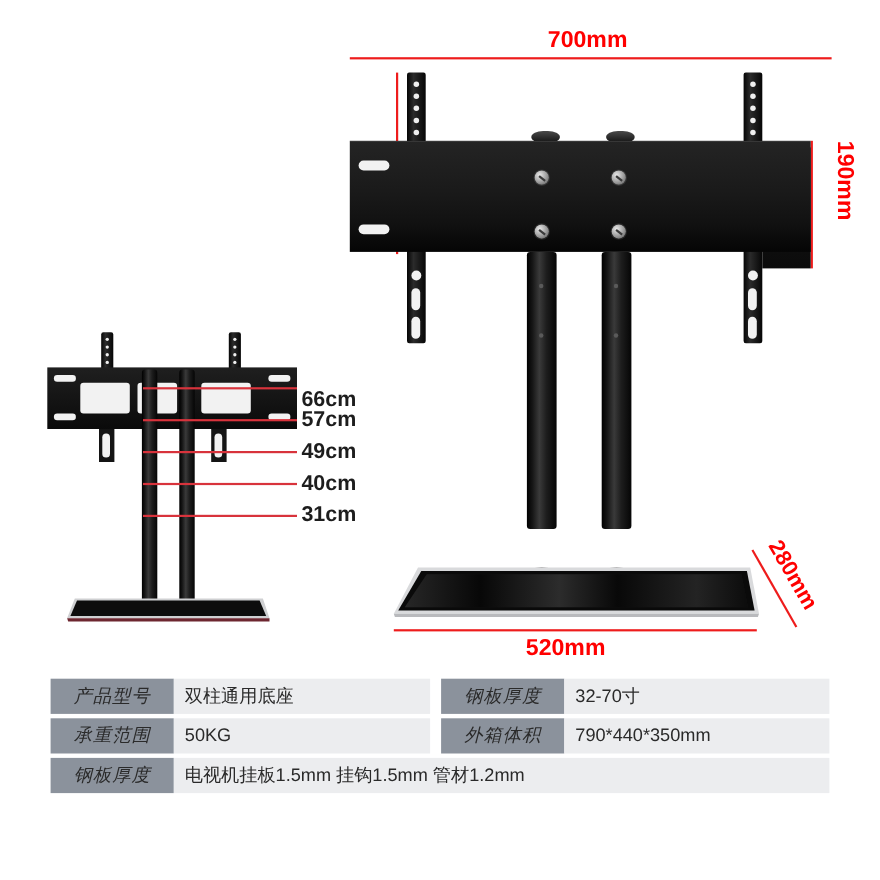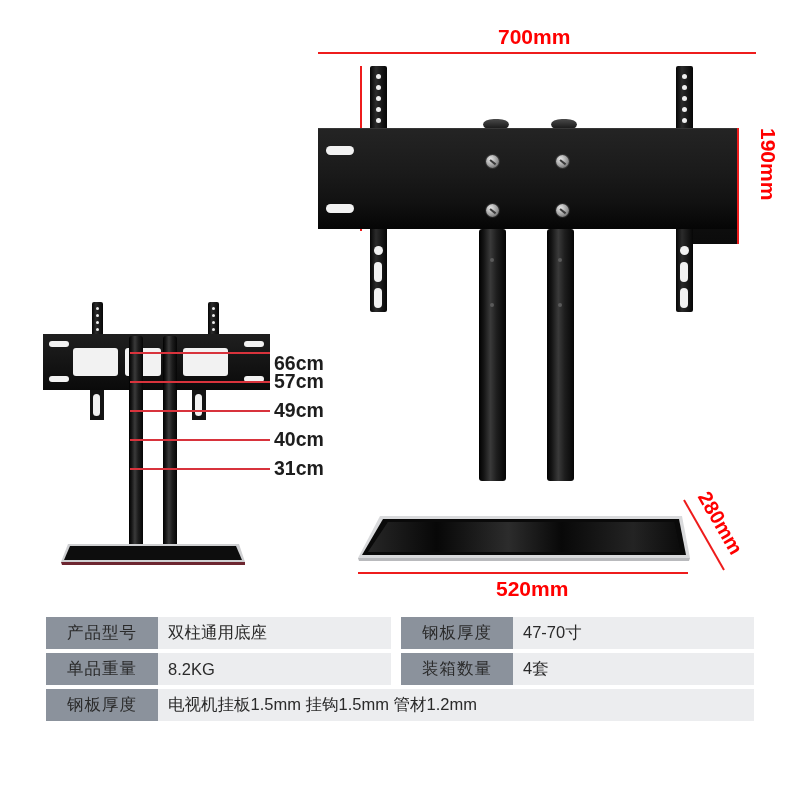--- a/index.html
+++ b/index.html
@@ -58,21 +58,21 @@
 
   
   .glassbase{position:absolute;}
 
   
   .spec{position:absolute;left:46px;top:613px;width:708px;}
   .spec table{border-collapse:separate;border-spacing:0 4px;width:100%;table-layout:fixed;}
   .spec td{height:30px;font-size:16.5px;color:#2a2a2a;vertical-align:middle;}
   .lab{
     background:#8b929c;color:#ffffff;text-align:center;
-    font-size:16.5px;letter-spacing:1px;white-space:nowrap;
+    font-size:16.5px;letter-spacing:1px;white-space:nowrap;font-style:italic;
   }
   .val{background:#ecedef;color:#1f1f1f;padding-left:10px;white-space:nowrap;}
   .gap{background:transparent;width:8px;}
 </style>
 </head>
 <body>
 
 <div class="page">
 
 
@@ -165,21 +165,21 @@
     </div>
 
     <div style="position:absolute;left:680px;top:492px;width:70px;height:85px;">
       <svg width="70" height="85" viewBox="0 0 70 85">
         <line x1="4" y1="8" x2="44" y2="78" stroke="#ee1c1c" stroke-width="2"></line>
       </svg>
     </div>
     <div class="dimtext v" style="left:712px;top:488px;transform:rotate(60deg);font-size:20px;">280mm</div>
 
     <div class="dimline" style="left:358px;top:572px;width:330px;height:2px;"></div>
-    <div class="dimtext" style="left:496px;top:578px;">520mm</div>
+    <div class="dimtext" style="left:478px;top:578px;">520mm</div>
   </div>
 
   <div>
 
     <div class="rail" style="left:92px;top:302px;width:11px;height:38px;"></div>
     <div class="hole" style="left:96px;top:307px;width:3px;height:3px;"></div>
     <div class="hole" style="left:96px;top:314px;width:3px;height:3px;"></div>
     <div class="hole" style="left:96px;top:321px;width:3px;height:3px;"></div>
     <div class="hole" style="left:96px;top:328px;width:3px;height:3px;"></div>
     <div class="rail" style="left:208px;top:302px;width:11px;height:38px;"></div>
@@ -230,28 +230,28 @@
   </div>
 
   <div class="spec">
     <table>
       <tbody>
         <tr>
           <td class="lab" style="width:110px">产品型号</td>
           <td class="val">双柱通用底座</td>
           <td class="gap"></td>
           <td class="lab" style="width:110px">钢板厚度</td>
-          <td class="val" style="width:230px">47-70寸</td>
+          <td class="val" style="width:230px">32-70寸</td>
         </tr>
         <tr>
-          <td class="lab">单品重量</td>
-          <td class="val">8.2KG</td>
+          <td class="lab">承重范围</td>
+          <td class="val">50KG</td>
           <td class="gap"></td>
-          <td class="lab">装箱数量</td>
-          <td class="val">4套</td>
+          <td class="lab">外箱体积</td>
+          <td class="val">790*440*350mm</td>
         </tr>
         <tr>
           <td class="lab">钢板厚度</td>
           <td class="val" colspan="4">电视机挂板1.5mm 挂钩1.5mm 管材1.2mm</td>
         </tr>
       </tbody>
     </table>
   </div>
 
 </div>

